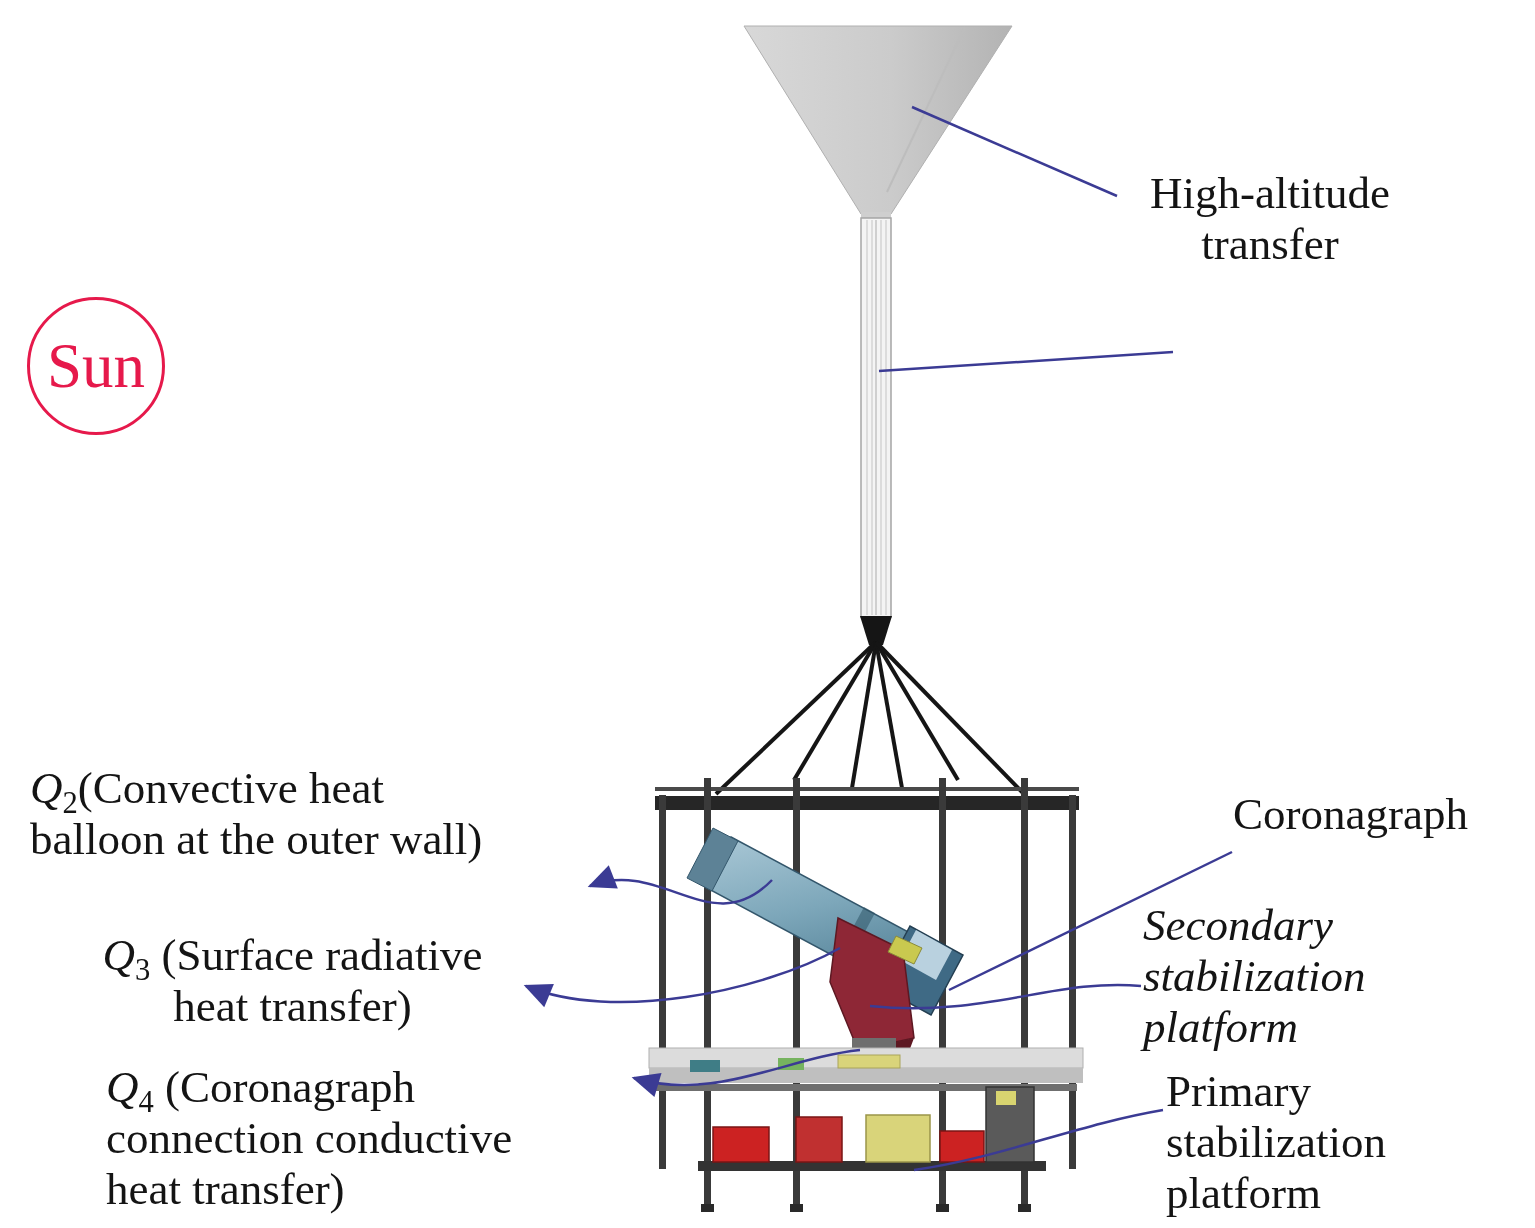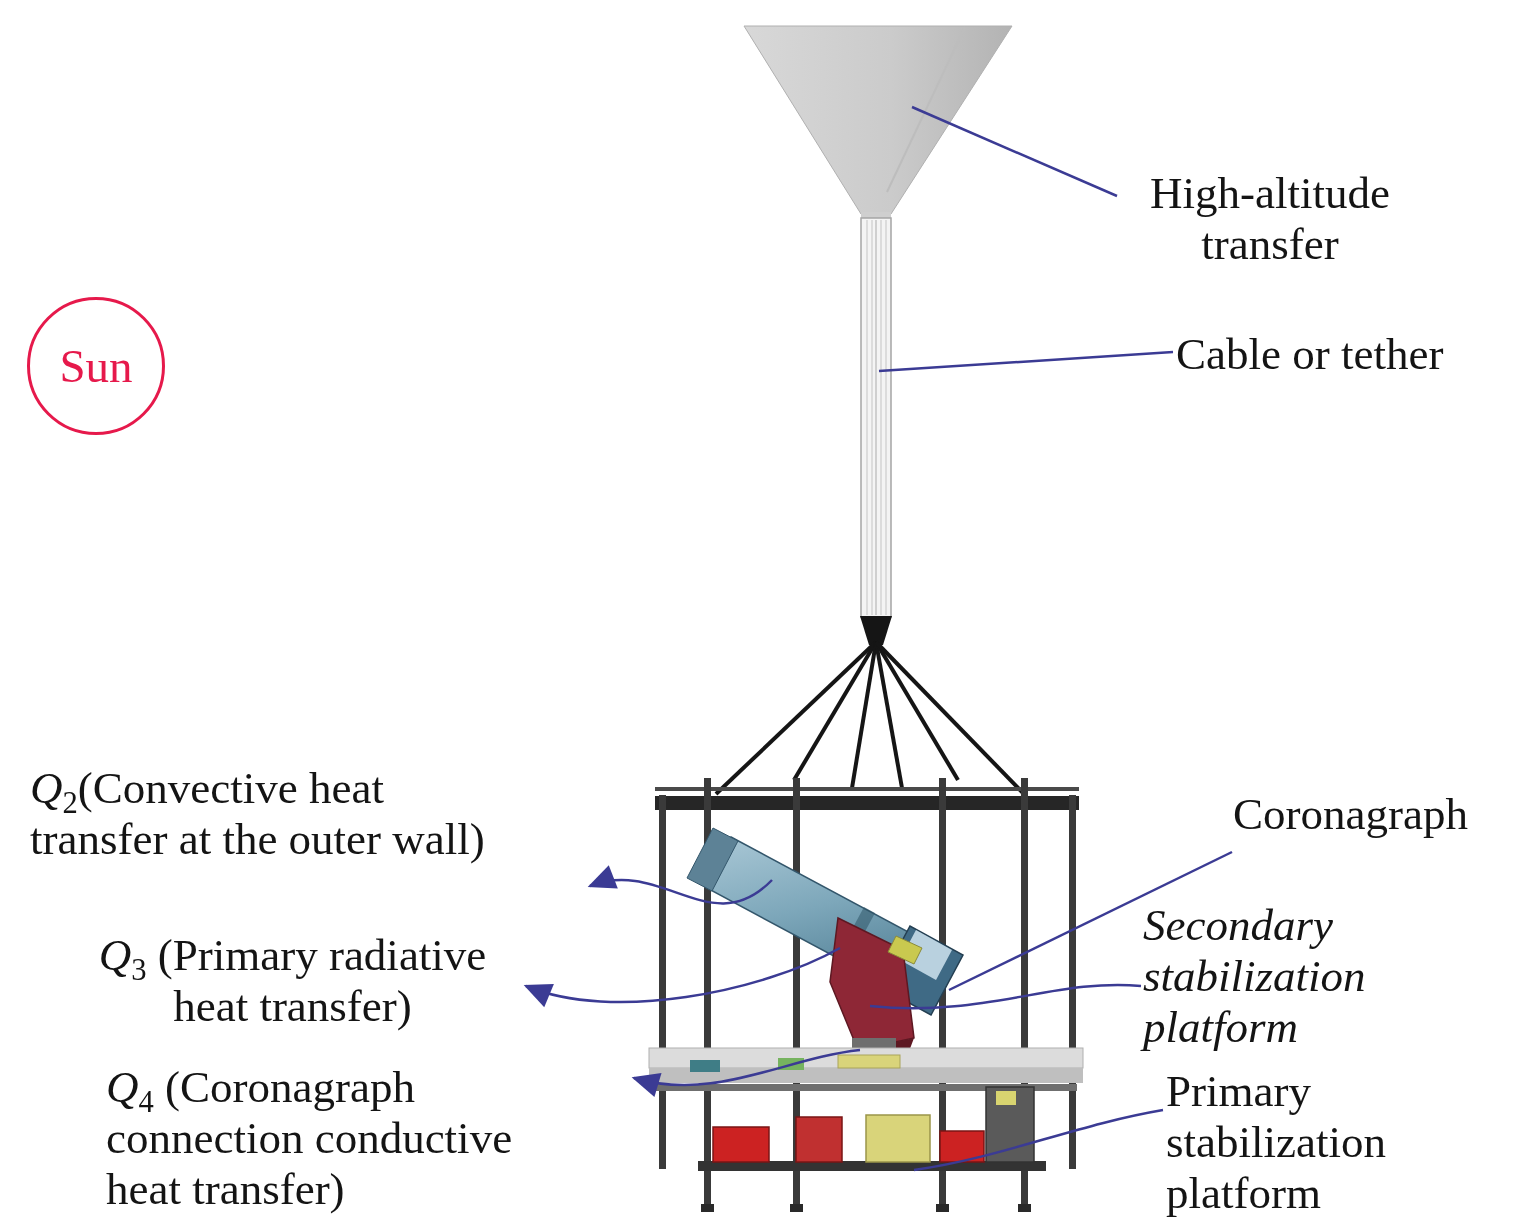--- a/index.html
+++ b/index.html
@@ -29,21 +29,21 @@
   .qsym { font-style: italic; }
   sub { font-size: 0.68em; line-height: 0; }
   .sun-badge {
     position: absolute;
     left: 27px; top: 297px;
     width: 132px; height: 132px;
     border: 3px solid #e6194b;
     border-radius: 50%;
     display: flex; align-items: center; justify-content: center;
     color: #e6194b;
-    font-size: 47px;
+    font-size: 63px;
   }
 </style>
 </head>
 <body>
 
 <div class="page">
 
   <svg class="art" viewBox="0 0 1535 1228">
     <defs>
       <linearGradient id="balloonGrad" x1="0" y1="0" x2="1" y2="0">
@@ -146,47 +146,44 @@
 
   <div class="sun-badge">
     <span>Sun</span>
   </div>
 
   <div class="lbl center" style="left:1095px; top:168px; width:350px;">
     <span class="line">High-altitude</span>
     <span class="line">transfer</span>
   </div>
 
-  <div class="lbl" style="left:1176px; top:329px;">
-    <span>Cable or tether</span>
-  </div>
 
   <div class="lbl" style="left:1233px; top:789px;font-family:Liberation Serif, serif;">
     <span>Coronagraph</span>
   </div>
 
   <div class="lbl" style="left:1143px; top:900px;font-style:italic;">
     <span class="line">Secondary</span>
     <span class="line">stabilization</span>
     <span class="line">platform</span>
   </div>
 
   <div class="lbl" style="left:1166px; top:1066px;">
     <span class="line">Primary</span>
     <span class="line">stabilization</span>
     <span class="line">platform</span>
   </div>
 
   <div class="lbl" style="left:30px; top:763px;">
     <span class="line"><span class="qsym">Q</span><sub>2</sub><span>(Convective heat</span></span>
-    <span class="line">transfer at the outer wall)</span>
+    <span class="line">balloon at the outer wall)</span>
   </div>
 
   <div class="lbl center" style="left:55px; top:930px; width:475px;">
-    <span class="line"><span class="qsym">Q</span><sub>3</sub><span> (Primary radiative</span></span>
+    <span class="line"><span class="qsym">Q</span><sub>3</sub><span> (Surface radiative</span></span>
     <span class="line">heat transfer)</span>
   </div>
 
   <div class="lbl" style="left:106px; top:1062px;">
     <span class="line"><span class="qsym">Q</span><sub>4</sub><span> (Coronagraph</span></span>
     <span class="line">connection conductive</span>
     <span class="line">heat transfer)</span>
   </div>
 
 </div>

